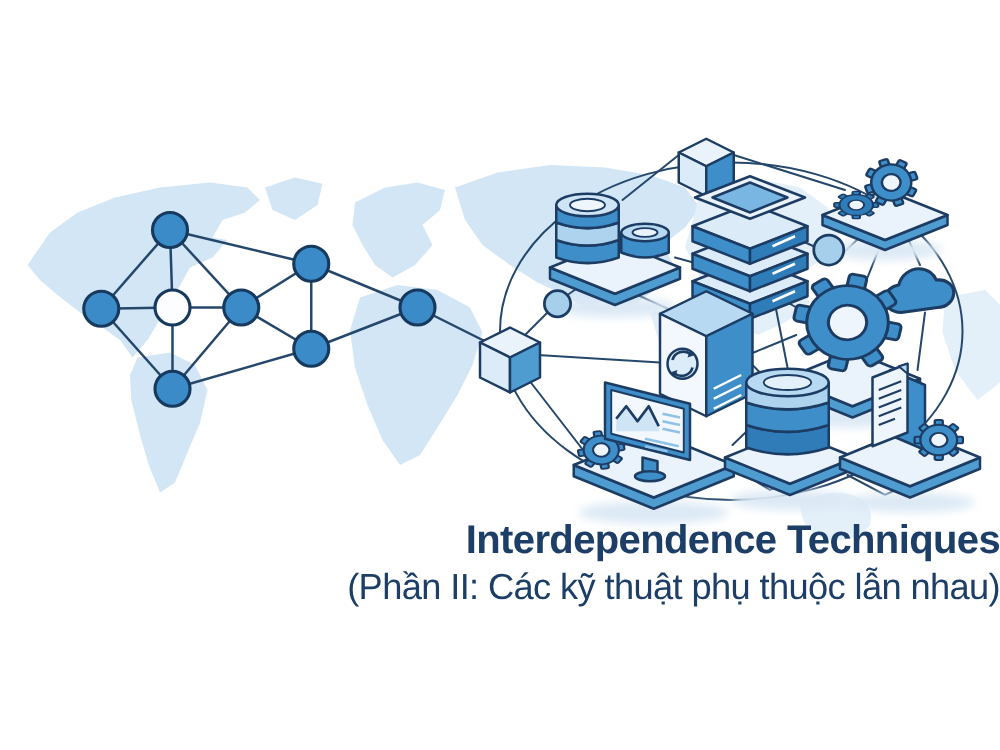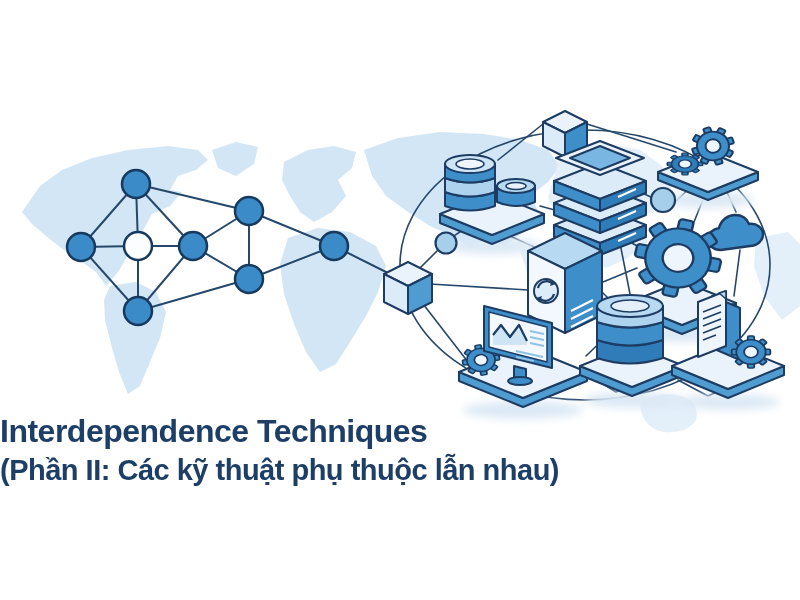--- a/index.html
+++ b/index.html
@@ -1,21 +1,21 @@
 <!DOCTYPE html>
 <html style="--title-color: #1d3e66; --bg: #ffffff;"><head>
 <meta charset="utf-8">
 <style>
   html,body{margin:0;padding:0;}
   body{width:800px;height:600px;background:var(--bg,#fff);font-family:"Liberation Sans",sans-serif;overflow:hidden;}
   .canvas{position:relative;width:800px;height:600px;background:var(--bg,#fff);overflow:hidden;}
   .canvas svg{position:absolute;left:0;top:0;}
-  .title-block{position:absolute;left:0;right:0;top:412px;text-align:left;color:var(--title-color,#1d3e66);}
+  .title-block{position:absolute;left:0;right:0;top:412px;text-align:right;color:var(--title-color,#1d3e66);}
   .title-main{font-size:32px;font-weight:bold;line-height:38px;letter-spacing:-0.5px;}
-  .title-sub{font-size:29px;font-weight:bold;line-height:36px;letter-spacing:-0.5px;margin-top:2px;}
+  .title-sub{font-size:29px;font-weight:normal;line-height:36px;letter-spacing:-0.5px;margin-top:2px;}
   [data-name]{-webkit-user-select:none;user-select:none;}
 </style>
 </head>
 <body>
 
 <div class="canvas" data-name="hero-illustration">
 <svg width="800" height="600" viewBox="0 0 800 600" data-name="illustration-svg">
   <defs>
     <filter id="soft" x="-50%" y="-50%" width="200%" height="200%">
           <feGaussianBlur stdDeviation="4"></feGaussianBlur>

